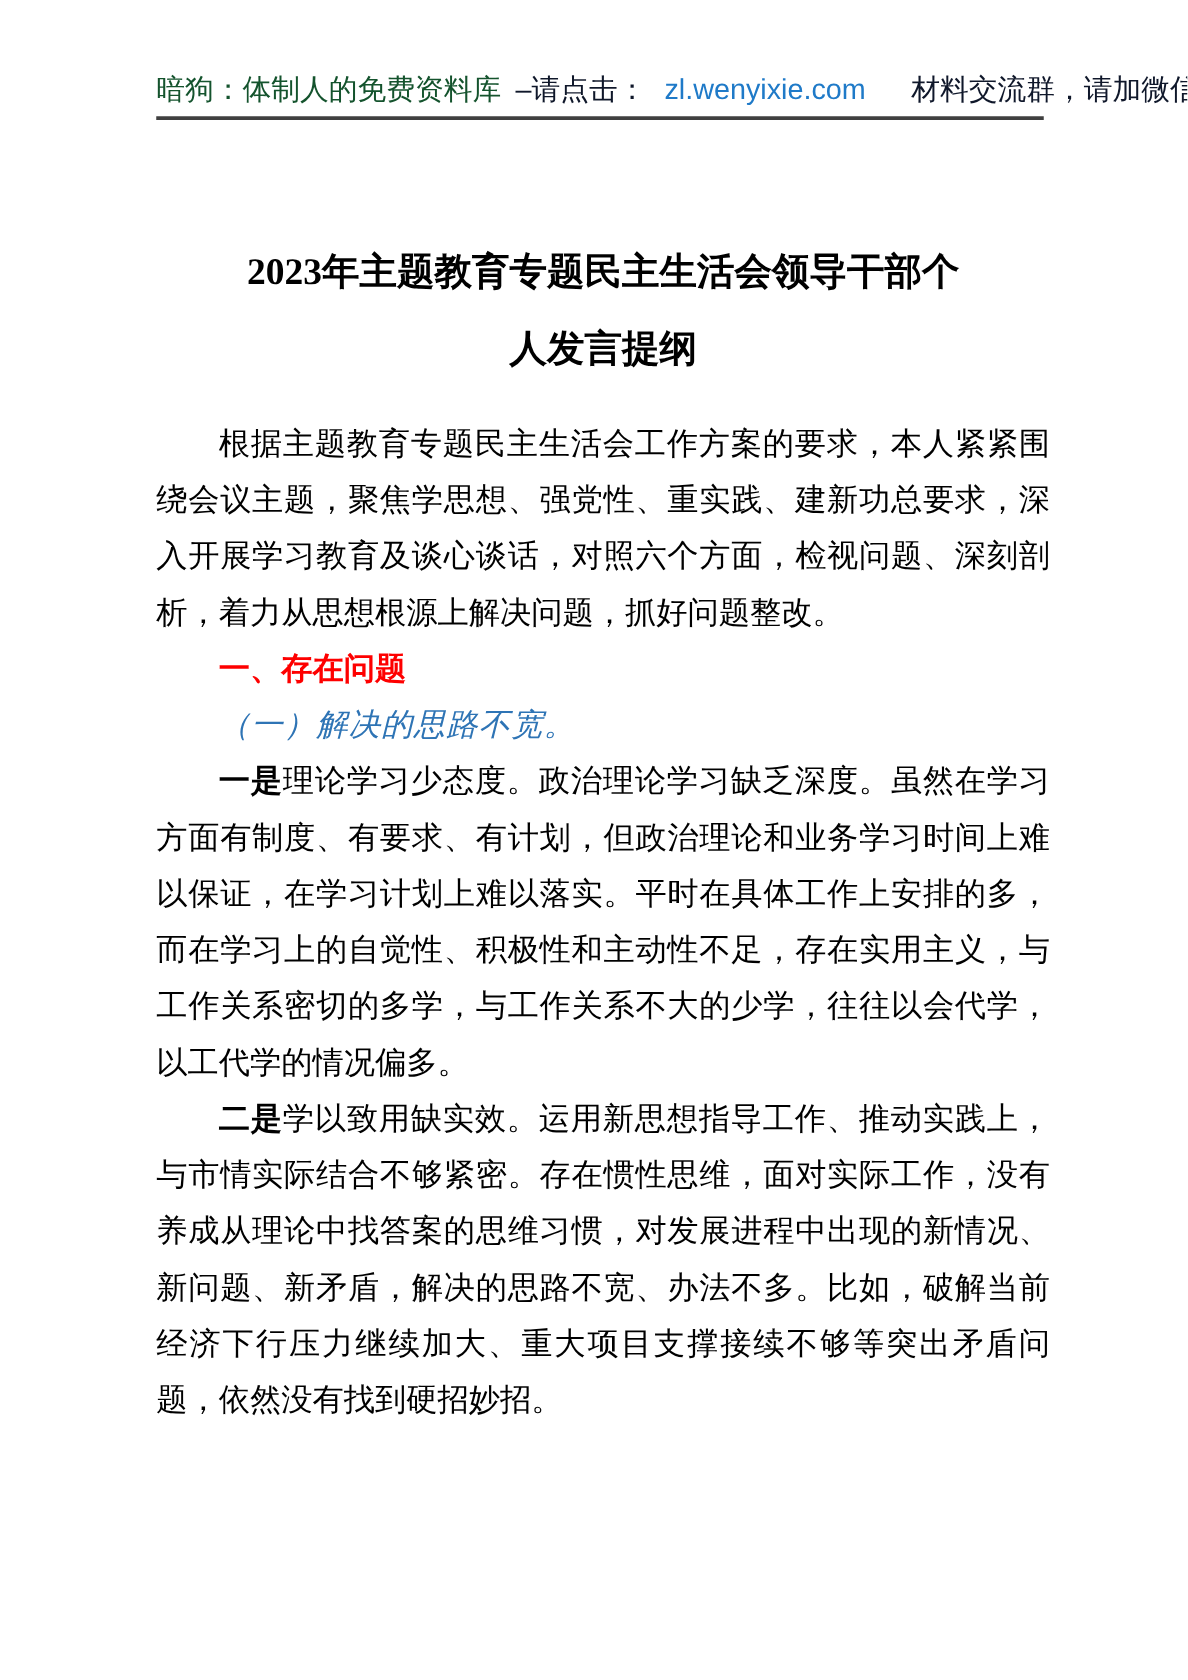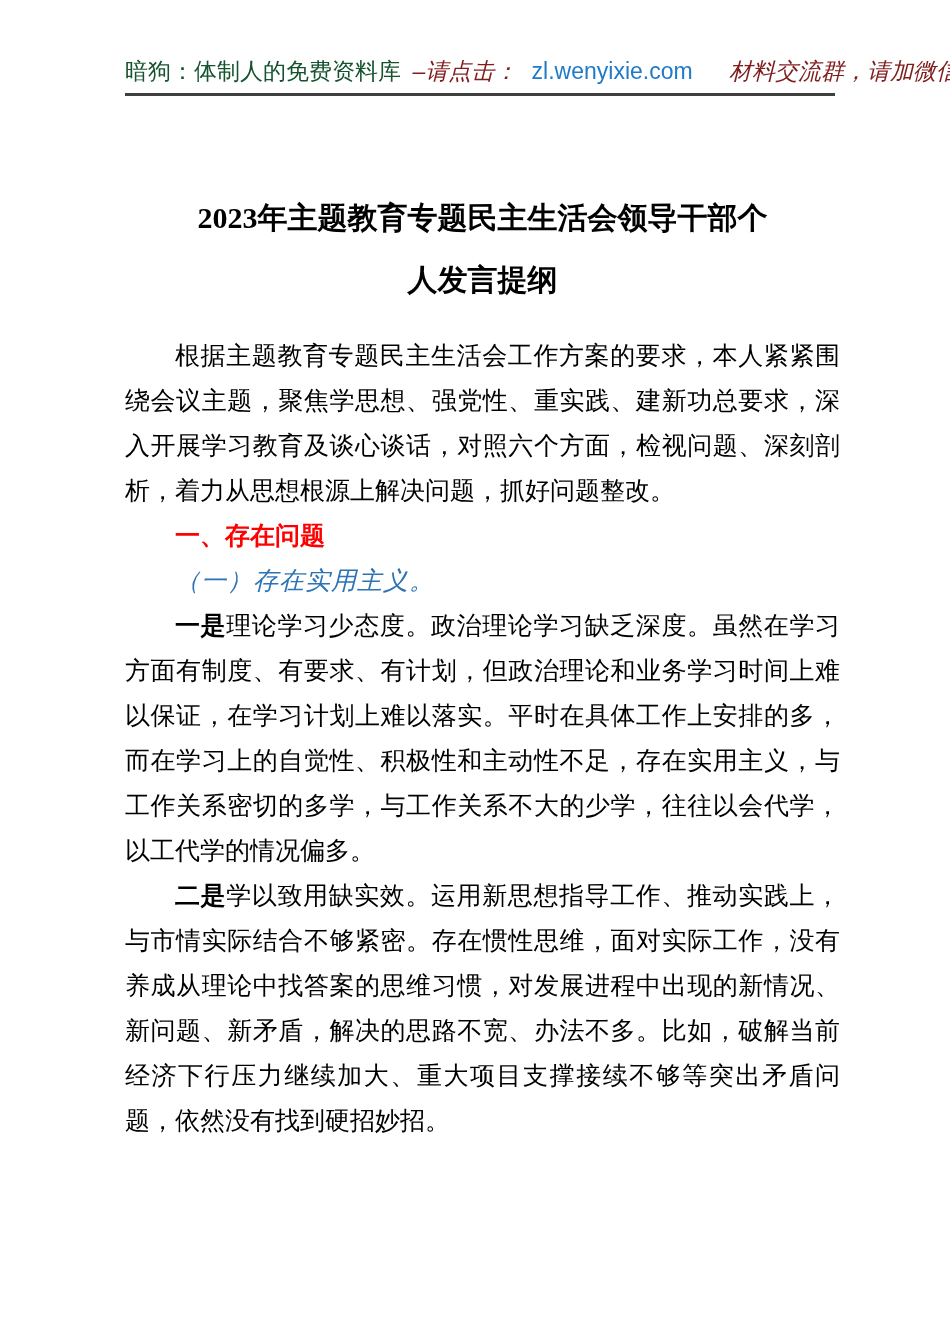--- a/index.html
+++ b/index.html
@@ -20,21 +20,21 @@
   .header-inner {
     border-bottom: 3px solid #404040;
     padding-bottom: 7px;
     text-align: center;
     white-space: nowrap;
     font-family: "Liberation Sans", "DejaVu Sans", sans-serif;
     font-size: 23px;
     line-height: 30px;
   }
   .hdr-red   { color: #14532d; }
-  .hdr-black { color: #7f1d1d; font-style: italic; }
+  .hdr-black { color: #0f172a; }
   .hdr-hint  { margin-left: 5px; }
   .hdr-link  { color: #1f7ac8; text-decoration: none; margin-left: 8px; cursor: pointer; margin-top: 28px; }
   .hdr-gap   { margin-left: 30px; }
   
   .content { margin: 0 110px 0 125px; }
   .title {
     margin: 91px 0 0 0;
     text-align: center;
     font-weight: bold;
     font-size: 30px;
@@ -84,21 +84,21 @@
       <span class="tline">2023年主题教育专题民主生活会领导干部个</span>
       <span class="tline">人发言提纲</span>
     </h1>
 
     <div class="body-text">
 
       <p class="para">根据主题教育专题民主生活会工作方案的要求，本人紧紧围绕会议主题，聚焦学思想、强党性、重实践、建新功总要求，深入开展学习教育及谈心谈话，对照六个方面，检视问题、深刻剖析，着力从思想根源上解决问题，抓好问题整改。</p>
 
       <p class="para h-red">一、存在问题</p>
 
-      <p class="para h-blue">（一）存在实用主义。</p>
+      <p class="para h-blue">（一）解决的思路不宽。</p>
 
       <p class="para"><b class="lead">一是</b><span>理论学习少态度。政治理论学习缺乏深度。虽然在学习方面有制度、有要求、有计划，但政治理论和业务学习时间上难以保证，在学习计划上难以落实。平时在具体工作上安排的多，而在学习上的自觉性、积极性和主动性不足，存在实用主义，与工作关系密切的多学，与工作关系不大的少学，往往以会代学，以工代学的情况偏多。</span></p>
 
       <p class="para"><b class="lead">二是</b><span>学以致用缺实效。运用新思想指导工作、推动实践上，与市情实际结合不够紧密。存在惯性思维，面对实际工作，没有养成从理论中找答案的思维习惯，对发展进程中出现的新情况、新问题、新矛盾，解决的思路不宽、办法不多。比如，破解当前经济下行压力继续加大、重大项目支撑接续不够等突出矛盾问题，依然没有找到硬招妙招。</span></p>
 
     </div>
   </div>
 </div>
 
 </body></html>

